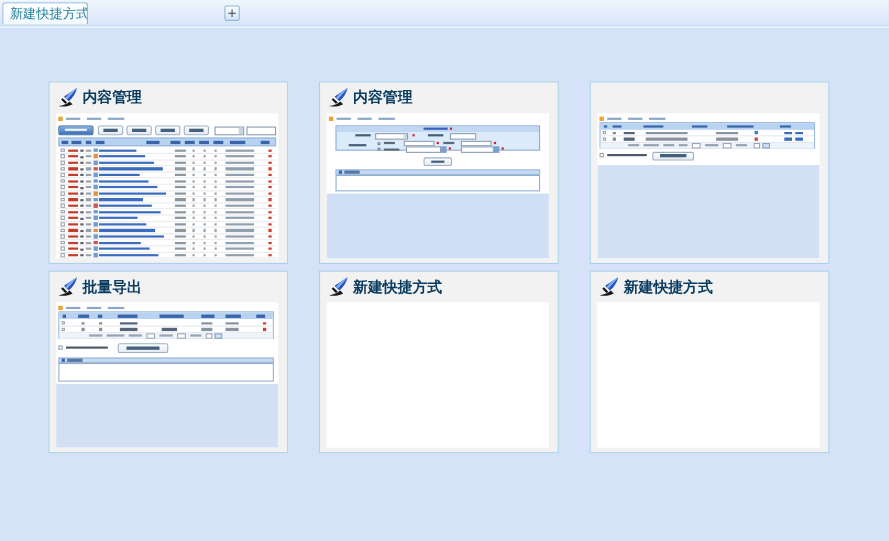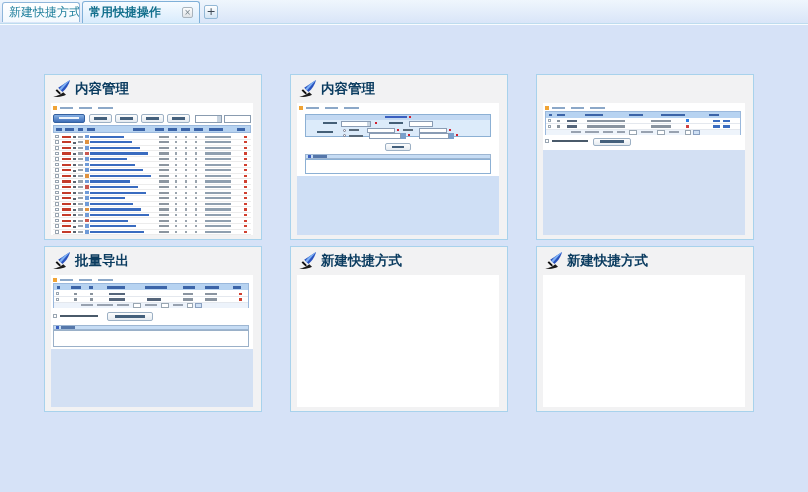--- a/index.html
+++ b/index.html
@@ -57,24 +57,20 @@
     position:absolute;left:6px;top:28px;width:202px;height:132px;
     background:#ffffff;overflow:hidden;
   }
 </style>
 </head>
 <body>
 
 <div class="tabbar">
   <div class="tab t1">
     <span class="lbl">新建快捷方式</span>
-    <span class="closebtn">×</span>
-  </div>
-  <div class="tab t2 active">
-    <span class="lbl">常用快捷操作</span>
     <span class="closebtn">×</span>
   </div>
   <div class="newtab">+</div>
 </div>
 
 <div>
 
   <div class="panel p0">
     <div class="panel-head">
       <span class="rocket"><svg viewBox="0 0 16 16" width="19" height="19">

